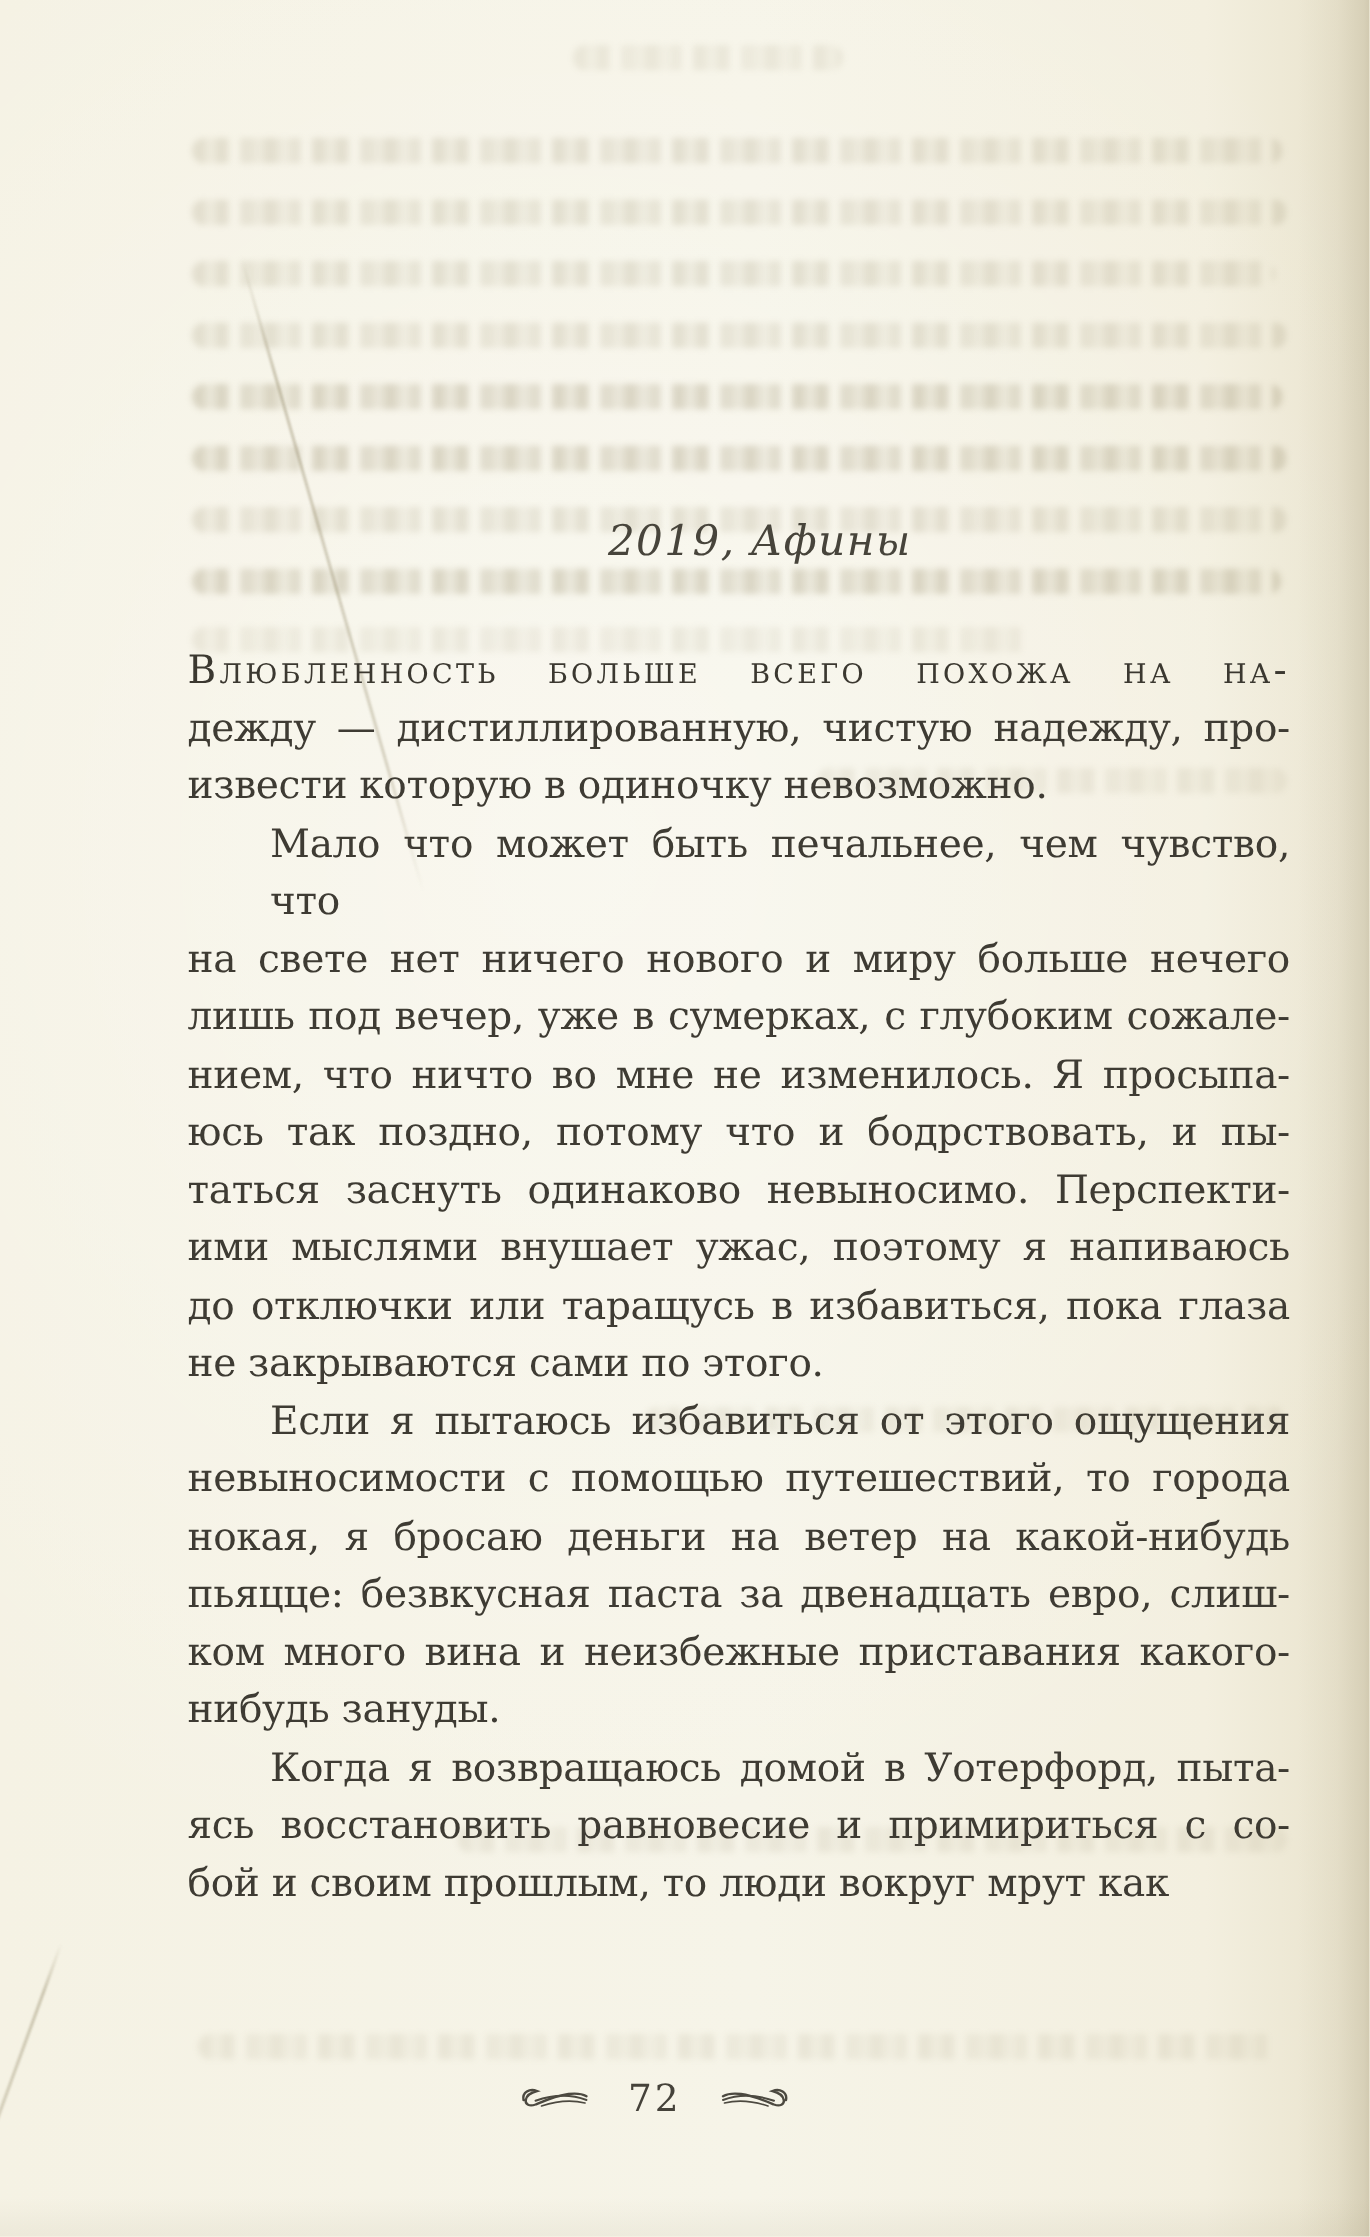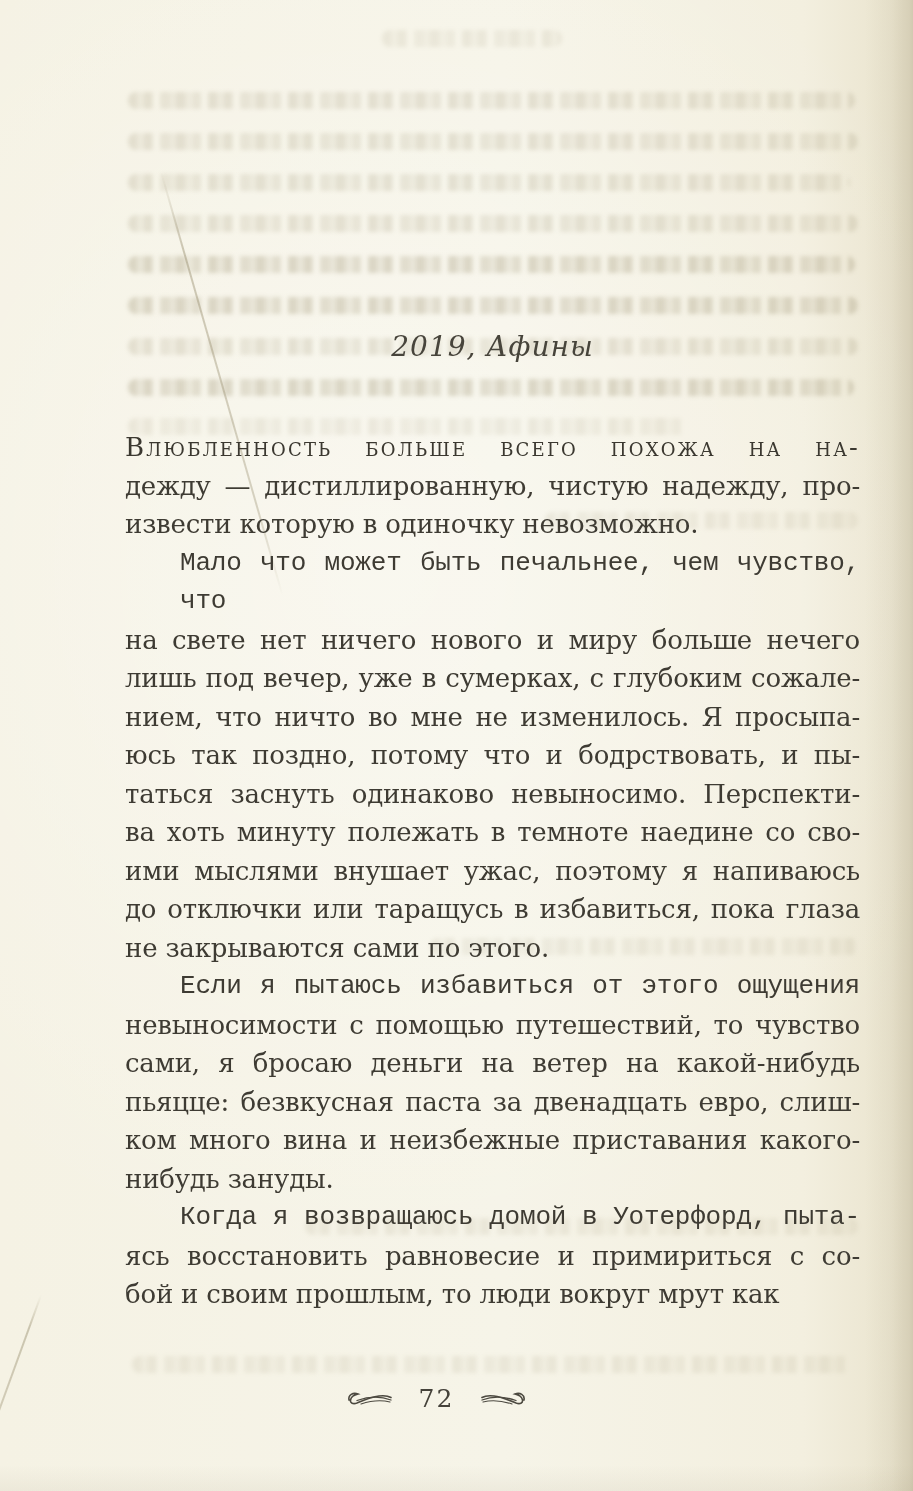--- a/index.html
+++ b/index.html
@@ -45,21 +45,21 @@
   }
   .edge-shade-bottom {
     position: absolute; left: 0; bottom: 0; width: 100%; height: 26px;
     background: linear-gradient(180deg, rgba(124,110,74,0) 0%, rgba(124,110,74,0.07) 100%);
     z-index: 3;
   }
 
   .chapter-heading {
     position: absolute;
     top: 330px; left: 125px; width: 735px;
-    margin: 0;
+    margin: 14px;
     text-align: center;
     font-style: italic;
     font-weight: normal;
     font-size: 28px;
     letter-spacing: 1px;
     color: #47443b;
     z-index: 5;
   }
 
   .text-block {
@@ -71,21 +71,21 @@
     color: #3e3b33;
     z-index: 5;
   }
   .para { margin: 0; }
   .line {
     text-align: justify;
     text-align-last: justify;
     white-space: normal;
   }
   .lastline { text-align-last: left; }
-  .firstline { padding-left: 55px; font-family: Liberation Mono, monospace; }
+  .firstline { padding-left: 55px; }
   .smallcaps {
     font-variant-caps: small-caps;
     letter-spacing: 2.2px;
     color: #3b3830;
   }
 
   .page-footer {
     position: absolute;
     top: 1384px; left: 0; width: 873px;
     display: flex;
@@ -135,29 +135,28 @@
         <div class="line">дежду — дистиллированную, чистую надежду, про-</div>
         <div class="line lastline">извести которую в одиночку невозможно.</div>
       </div>
       <div class="para">
         <div class="line firstline">Мало что может быть печальнее, чем чувство, что</div>
         <div class="line">на свете нет ничего нового и миру больше нечего</div>
         <div class="line">лишь под вечер, уже в сумерках, с глубоким сожале-</div>
         <div class="line">нием, что ничто во мне не изменилось. Я просыпа-</div>
         <div class="line">юсь так поздно, потому что и бодрствовать, и пы-</div>
         <div class="line">таться заснуть одинаково невыносимо. Перспекти-</div>
-        <div class="line">ва хоть минуту полежать в темноте наедине со сво-</div>
         <div class="line">ими мыслями внушает ужас, поэтому я напиваюсь</div>
         <div class="line">до отключки или таращусь в избавиться, пока глаза</div>
         <div class="line lastline">не закрываются сами по этого.</div>
       </div>
       <div class="para">
         <div class="line firstline">Если я пытаюсь избавиться от этого ощущения</div>
-        <div class="line">невыносимости с помощью путешествий, то чувство</div>
-        <div class="line">сами, я бросаю деньги на ветер на какой-нибудь</div>
+        <div class="line">невыносимости с помощью путешествий, то города</div>
+        <div class="line">нокая, я бросаю деньги на ветер на какой-нибудь</div>
         <div class="line">пьяцце: безвкусная паста за двенадцать евро, слиш-</div>
         <div class="line">ком много вина и неизбежные приставания какого-</div>
         <div class="line lastline">нибудь зануды.</div>
       </div>
       <div class="para">
         <div class="line firstline">Когда я возвращаюсь домой в Уотерфорд, пыта-</div>
         <div class="line">ясь восстановить равновесие и примириться с со-</div>
         <div class="line lastline">бой и своим прошлым, то люди вокруг мрут как</div>
       </div>
     </div>

